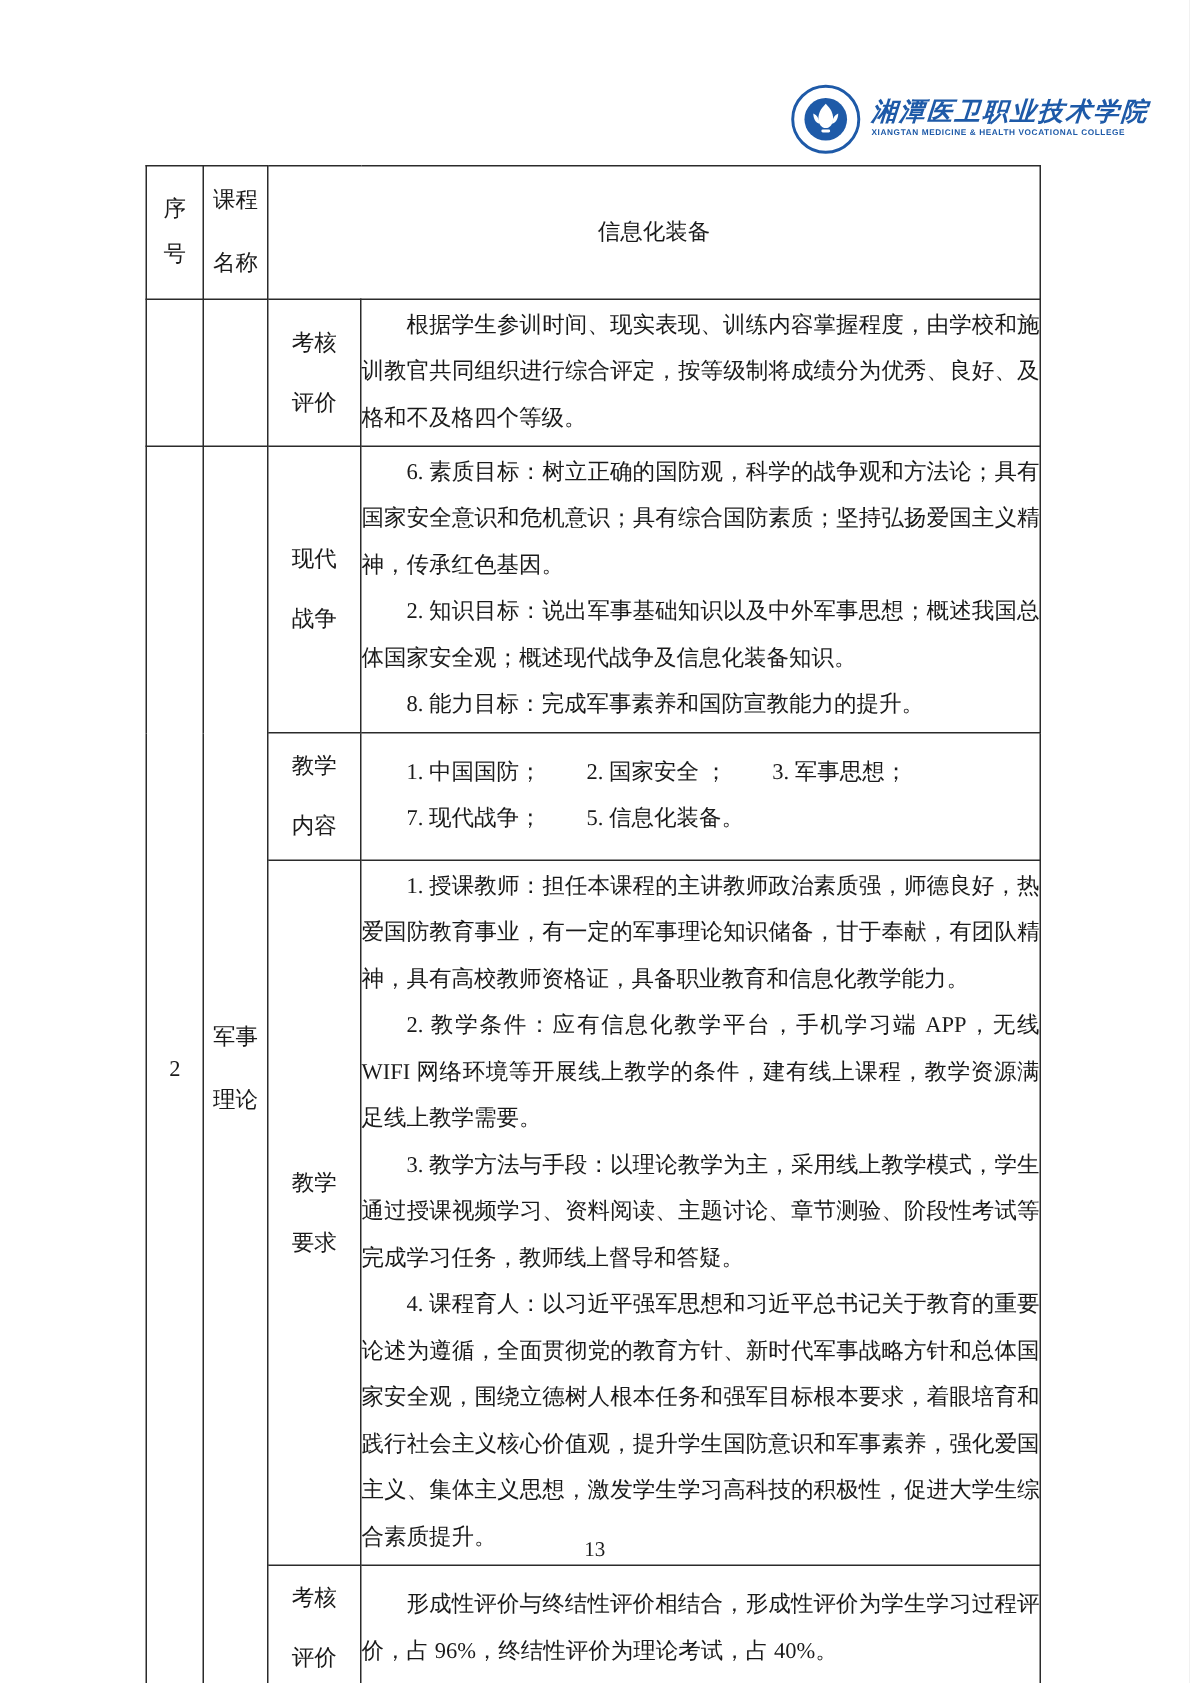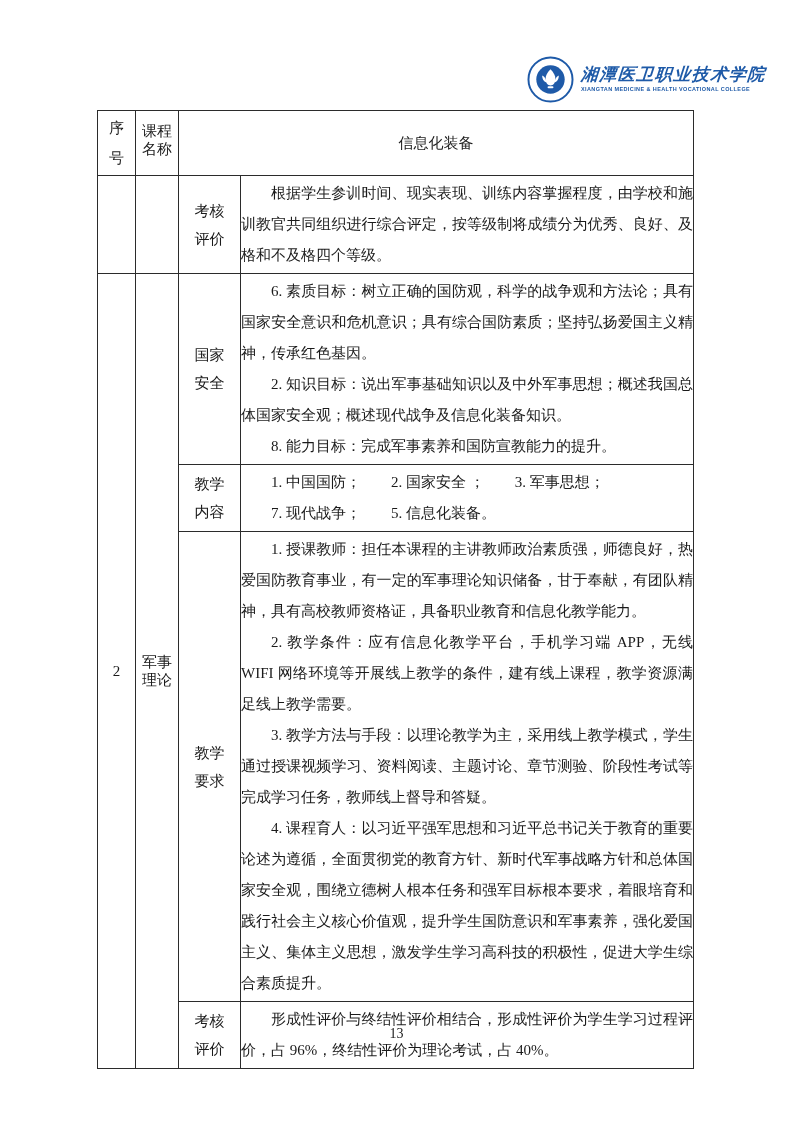--- a/index.html
+++ b/index.html
@@ -44,25 +44,25 @@
   table.doc td,table.doc th{
     border:1px solid #2b2b2b;
     padding:2px 0;
     vertical-align:middle;
     font-weight:normal;
     margin-top:45px;
   }
   .hdr{
     text-align:center;font-weight:bold;line-height:30px;height:60px;
   }
-  .wrap2{display:inline-block;width:2em;line-height:18px;text-align:center;}
+  .wrap2{display:inline-block;width:2em;line-height:42px;text-align:center;}
   .wrap1{display:inline-block;width:1em;line-height:30px;text-align:center;}
   td.cell-center{text-align:center;}
   td.cell-label{text-align:center;font-weight:bold;}
-  td.cell-label .wrap2{line-height:28px;}
+  td.cell-label .wrap2{line-height:40px;}
   td.cell-name{text-align:center;font-weight:bold;}
   td.cell-content{padding:2px 6px;}
   td.cell-content p{
     margin:0;
     text-indent:2em;
     text-align:justify;
     line-height:31px;
   }
 
   
@@ -125,21 +125,21 @@
       </tr>
 
       <tr>
         <td class="cell-center" rowspan="4">
           <span>2</span>
         </td>
         <td class="cell-name" rowspan="4">
           <span class="wrap2">军事理论</span>
         </td>
         <td class="cell-label">
-          <span class="wrap2">国家安全</span>
+          <span class="wrap2">现代战争</span>
         </td>
         <td class="cell-content">
           <p>6. 素质目标：树立正确的国防观，科学的战争观和方法论；具有国家安全意识和危机意识；具有综合国防素质；坚持弘扬爱国主义精神，传承红色基因。</p>
           <p>2. 知识目标：说出军事基础知识以及中外军事思想；概述我国总体国家安全观；概述现代战争及信息化装备知识。</p>
           <p>8. 能力目标：完成军事素养和国防宣教能力的提升。</p>
         </td>
       </tr>
 
       <tr>
         <td class="cell-label">

